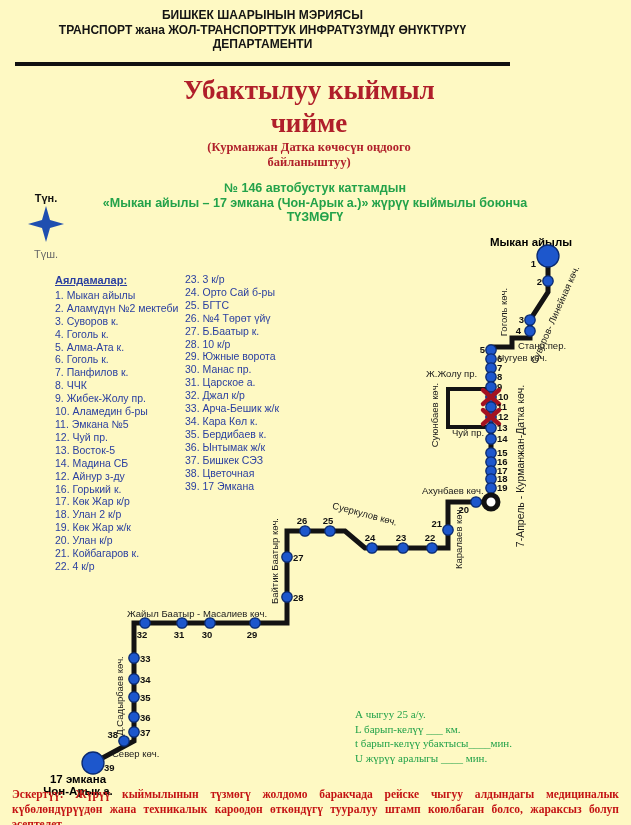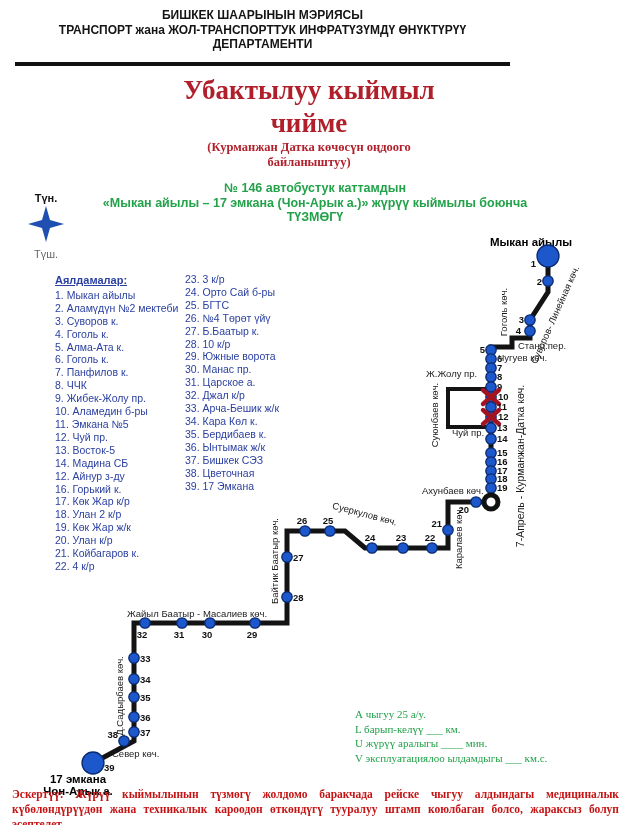--- a/index.html
+++ b/index.html
@@ -1,16 +1,16 @@
 <!DOCTYPE html>
 <html><head>
 <meta charset="utf-8">
 <style>
   html,body{margin:0;padding:0;background:#e8e8e8;}
-  #page{position:relative;width:631px;height:825px;background:#ffffff;margin:0 auto;overflow:hidden;
+  #page{position:relative;width:631px;height:825px;background:#fef9c3;margin:0 auto;overflow:hidden;
         font-family:"Liberation Sans",sans-serif;}
   .abs{position:absolute;}
   
   #org-header{left:15px;top:8px;width:495px;text-align:center;font-weight:bold;font-size:12px;
               line-height:14.5px;color:#141414;}
   #rule{left:15px;top:62px;width:495px;height:4px;background:#111;}
   
   #title-block{left:94px;top:74px;width:430px;text-align:center;color:#b01f2a;
                font-family:"Liberation Serif",serif;}
   .title-line{font-size:27px;font-weight:bold;line-height:33px;}
@@ -230,19 +230,19 @@
         <circle cx="93" cy="763" r="11" fill="#1d57cc" stroke="#0a2a70" stroke-width="1.3"></circle>
         <text x="104" y="771" text-anchor="start" class="stopnum">39</text>
       </g>
 
     <circle cx="491" cy="502" r="7" fill="#ffffff" stroke="#111" stroke-width="5"></circle>
   </svg>
 
   <div class="abs" id="legend">
     <div>А чыгуу   25   а/у.</div>
     <div>L барып-келүү ___ км.</div>
+    <div>t барып-келүү убактысы____мин.</div>
     <div>U жүрүү аралыгы ____    мин.</div>
-    <div>V эксплуатациялоо ылдамдыгы ___ км.с.</div>
   </div>
 
   <div class="abs" id="note"><span class="lbl">Эскертүү:</span><span> Жүрүү кыймылынын түзмөгү жолдомо баракчада рейске чыгуу алдындагы медициналык күбөлөндүрүүдөн жана техникалык кароодон өткөндүгү тууралуу штамп коюлбаган болсо, жараксыз болуп эсептелет.</span></div>
 
 </div>
 
 </body></html>

